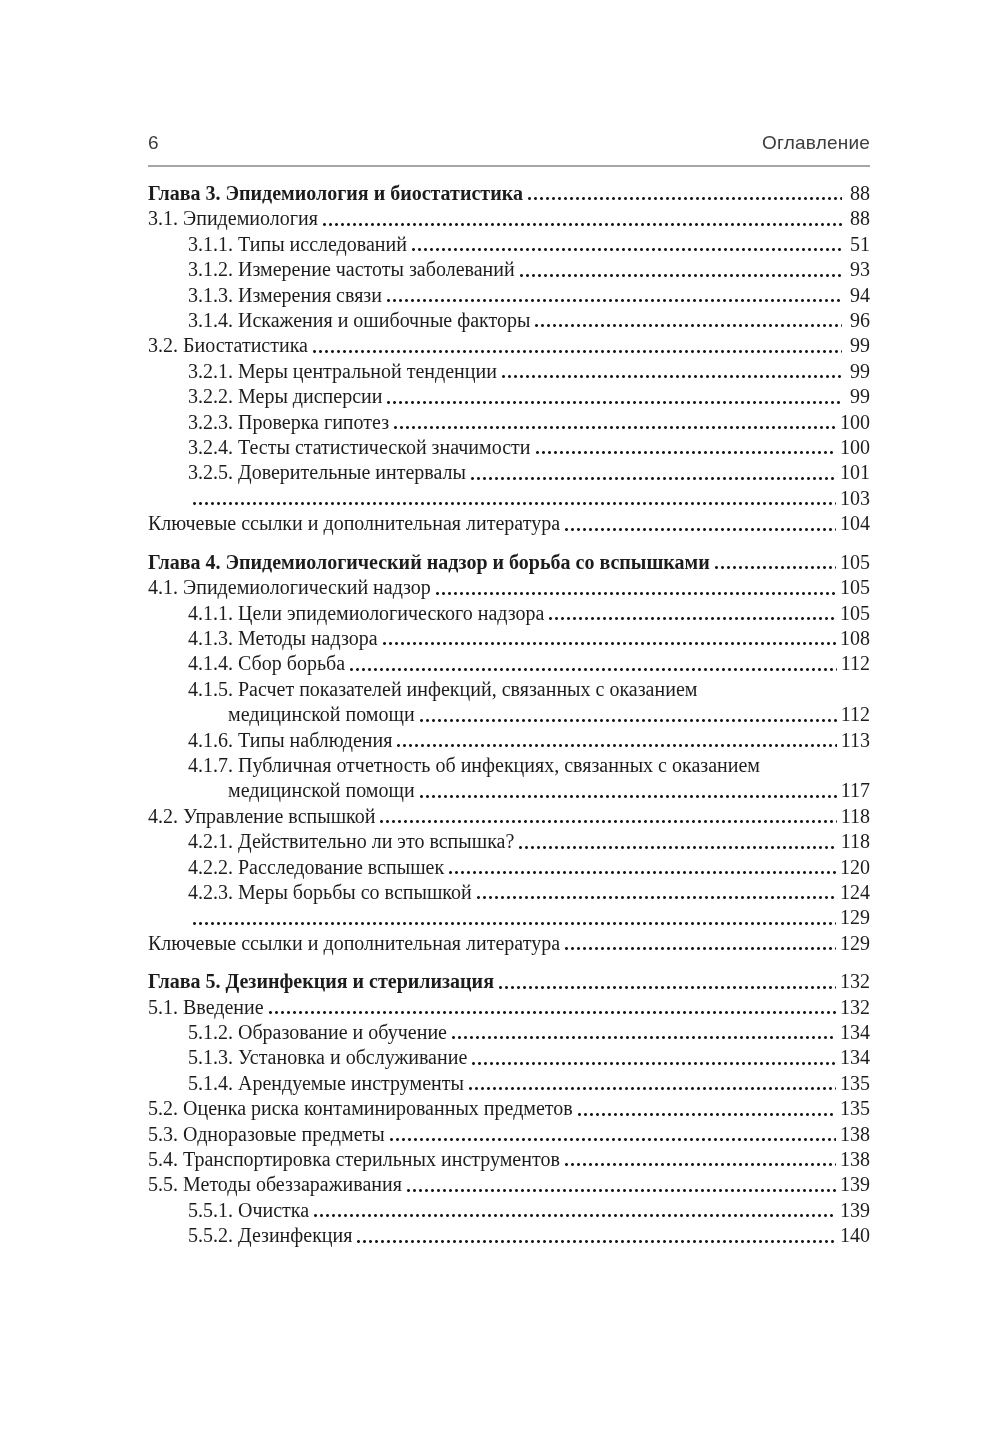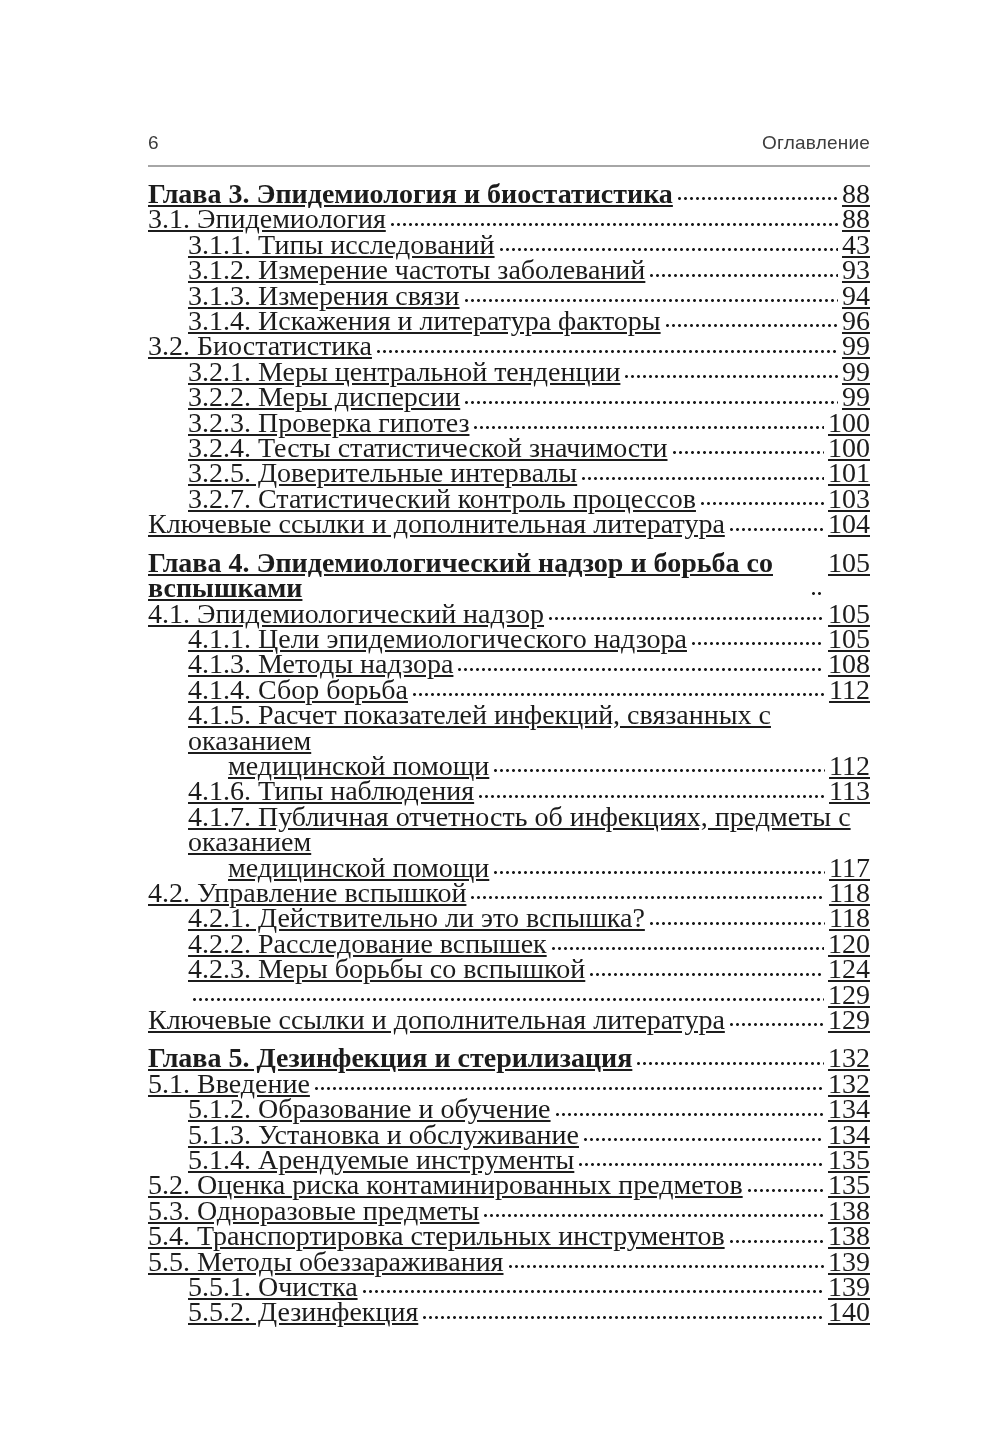--- a/index.html
+++ b/index.html
@@ -43,22 +43,21 @@
   }
   
   .toc {
     position: absolute;
     top: 181px;
     left: 0;
     width: 100%;
     list-style: none;
     margin: 0;
     padding: 0;
-    font-size: 28px;
-    text-decoration: underline;
+    font-size: 20px;
   }
   .toc-row {
     display: flex;
     align-items: baseline;
     line-height: 25.4px;
     white-space: nowrap;
   }
   .toc-row .toc-text { white-space: normal; }
   .lvl-chapter .toc-text { font-weight: 700; }
   .lvl-chapter:not(:first-child) { margin-top: 13px; }
@@ -108,34 +107,34 @@
     <span class="toc-page">88</span>
   </li>
       <li class="toc-row lvl-s1">
     <span class="toc-text">3.1. Эпидемиология</span>
     <span class="leader"></span>
     <span class="toc-page">88</span>
   </li>
       <li class="toc-row lvl-s2">
     <span class="toc-text">3.1.1. Типы исследований</span>
     <span class="leader"></span>
-    <span class="toc-page">43</span>
+    <span class="toc-page">51</span>
   </li>
       <li class="toc-row lvl-s2">
     <span class="toc-text">3.1.2. Измерение частоты заболеваний</span>
     <span class="leader"></span>
     <span class="toc-page">93</span>
   </li>
       <li class="toc-row lvl-s2">
     <span class="toc-text">3.1.3. Измерения связи</span>
     <span class="leader"></span>
     <span class="toc-page">94</span>
   </li>
       <li class="toc-row lvl-s2">
-    <span class="toc-text">3.1.4. Искажения и литература факторы</span>
+    <span class="toc-text">3.1.4. Искажения и ошибочные факторы</span>
     <span class="leader"></span>
     <span class="toc-page">96</span>
   </li>
       <li class="toc-row lvl-s1">
     <span class="toc-text">3.2. Биостатистика</span>
     <span class="leader"></span>
     <span class="toc-page">99</span>
   </li>
       <li class="toc-row lvl-s2">
     <span class="toc-text">3.2.1. Меры центральной тенденции</span>
@@ -156,21 +155,20 @@
     <span class="toc-text">3.2.4. Тесты статистической значимости</span>
     <span class="leader"></span>
     <span class="toc-page">100</span>
   </li>
       <li class="toc-row lvl-s2">
     <span class="toc-text">3.2.5. Доверительные интервалы</span>
     <span class="leader"></span>
     <span class="toc-page">101</span>
   </li>
       <li class="toc-row lvl-s2">
-    <span class="toc-text">3.2.7. Статистический контроль процессов</span>
     <span class="leader"></span>
     <span class="toc-page">103</span>
   </li>
       <li class="toc-row lvl-s1">
     <span class="toc-text">Ключевые ссылки и дополнительная литература</span>
     <span class="leader"></span>
     <span class="toc-page">104</span>
   </li>
       <li class="toc-row lvl-chapter">
     <span class="toc-text">Глава 4. Эпидемиологический надзор и борьба со вспышками</span>
@@ -205,21 +203,21 @@
     <span class="toc-text">медицинской помощи</span>
     <span class="leader"></span>
     <span class="toc-page">112</span>
   </li>
       <li class="toc-row lvl-s2">
     <span class="toc-text">4.1.6. Типы наблюдения</span>
     <span class="leader"></span>
     <span class="toc-page">113</span>
   </li>
       <li class="toc-row lvl-s2">
-    <span class="toc-text">4.1.7. Публичная отчетность об инфекциях, предметы с оказанием</span>
+    <span class="toc-text">4.1.7. Публичная отчетность об инфекциях, связанных с оказанием</span>
 
   </li>
       <li class="toc-row lvl-cont">
     <span class="toc-text">медицинской помощи</span>
     <span class="leader"></span>
     <span class="toc-page">117</span>
   </li>
       <li class="toc-row lvl-s1">
     <span class="toc-text">4.2. Управление вспышкой</span>
     <span class="leader"></span>

